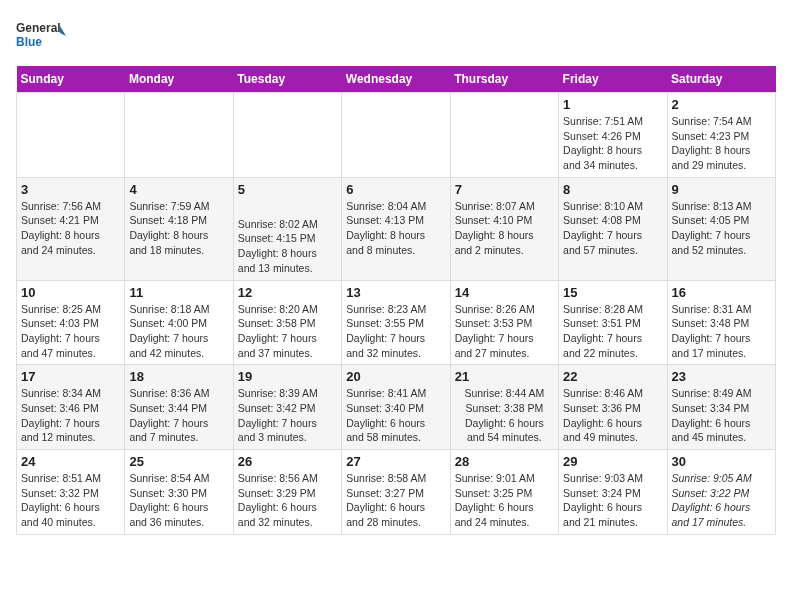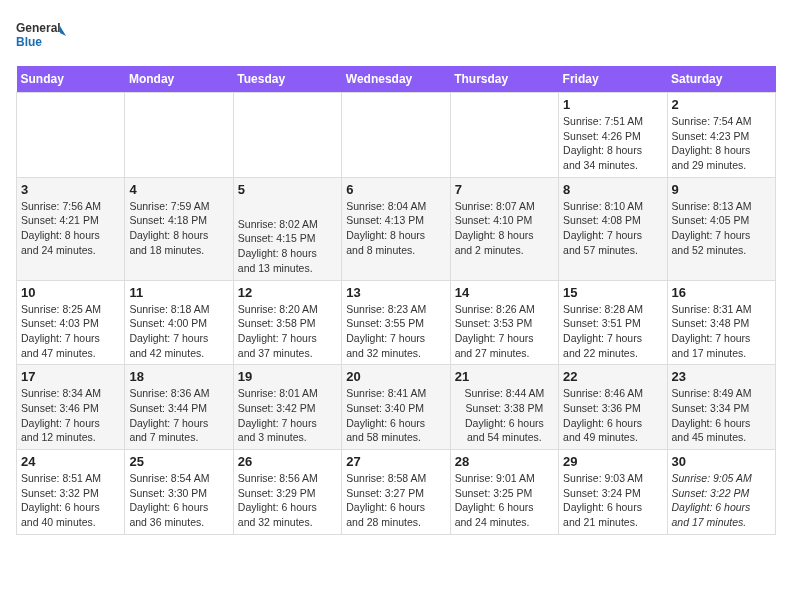--- a/index.html
+++ b/index.html
@@ -32,21 +32,21 @@
     .location {
       font-size: 14px;
       color: #555;
     }
     table {
       width: 100%;
       border-collapse: collapse;
       font-size: 11px;
     }
     thead th {
-      background-color: #8b5cf6;
+      background-color: #a21caf;
       color: white;
       padding: 6px 4px;
       text-align: left;
       font-size: 12px;
       font-weight: bold;
     }
     tbody td {
       border: 1px solid #ddd;
       vertical-align: top;
       padding: 4px;
@@ -241,21 +241,21 @@
         </td>
         <td>
           <span class="day-num">18</span>
           <div class="day-info" style="white-space: pre-line;">Sunrise: 8:36 AM
 Sunset: 3:44 PM
 Daylight: 7 hours
 and 7 minutes.</div>
         </td>
         <td>
           <span class="day-num">19</span>
-          <div class="day-info" style="white-space: pre-line;">Sunrise: 8:01 AM
+          <div class="day-info" style="white-space: pre-line;">Sunrise: 8:39 AM
 Sunset: 3:42 PM
 Daylight: 7 hours
 and 3 minutes.</div>
         </td>
         <td>
           <span class="day-num">20</span>
           <div class="day-info" style="white-space: pre-line;">Sunrise: 8:41 AM
 Sunset: 3:40 PM
 Daylight: 6 hours
 and 58 minutes.</div>

